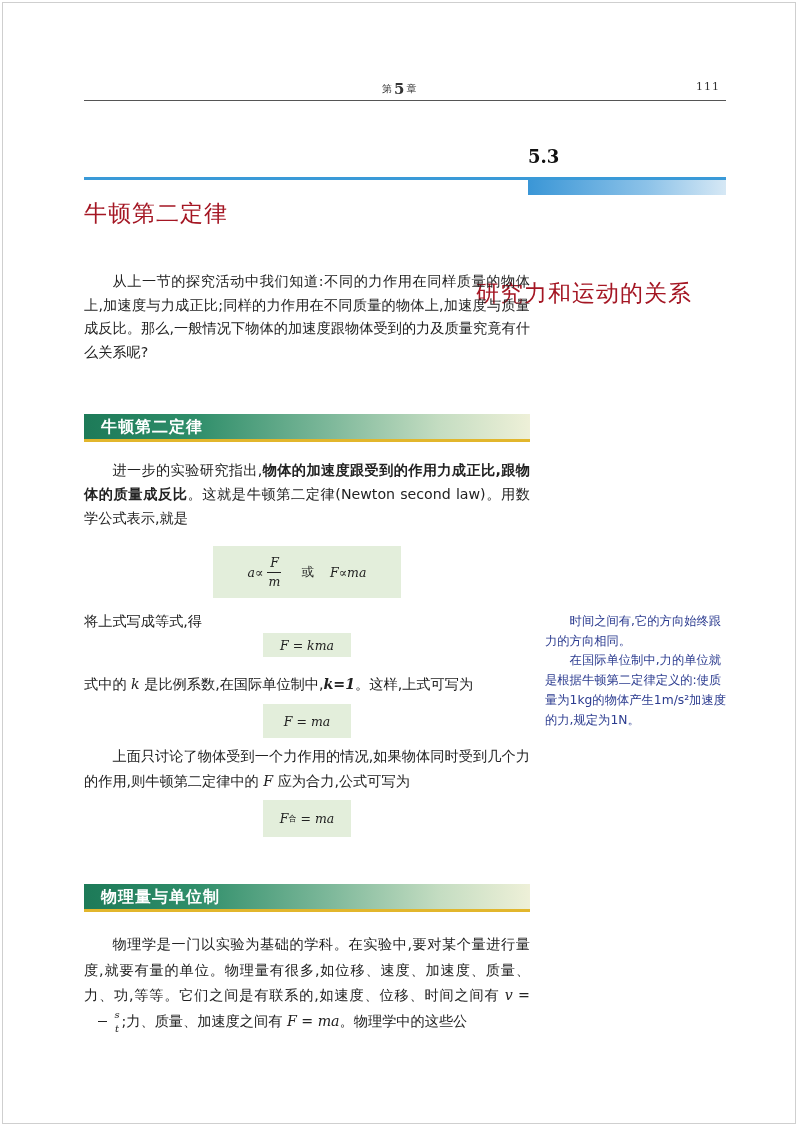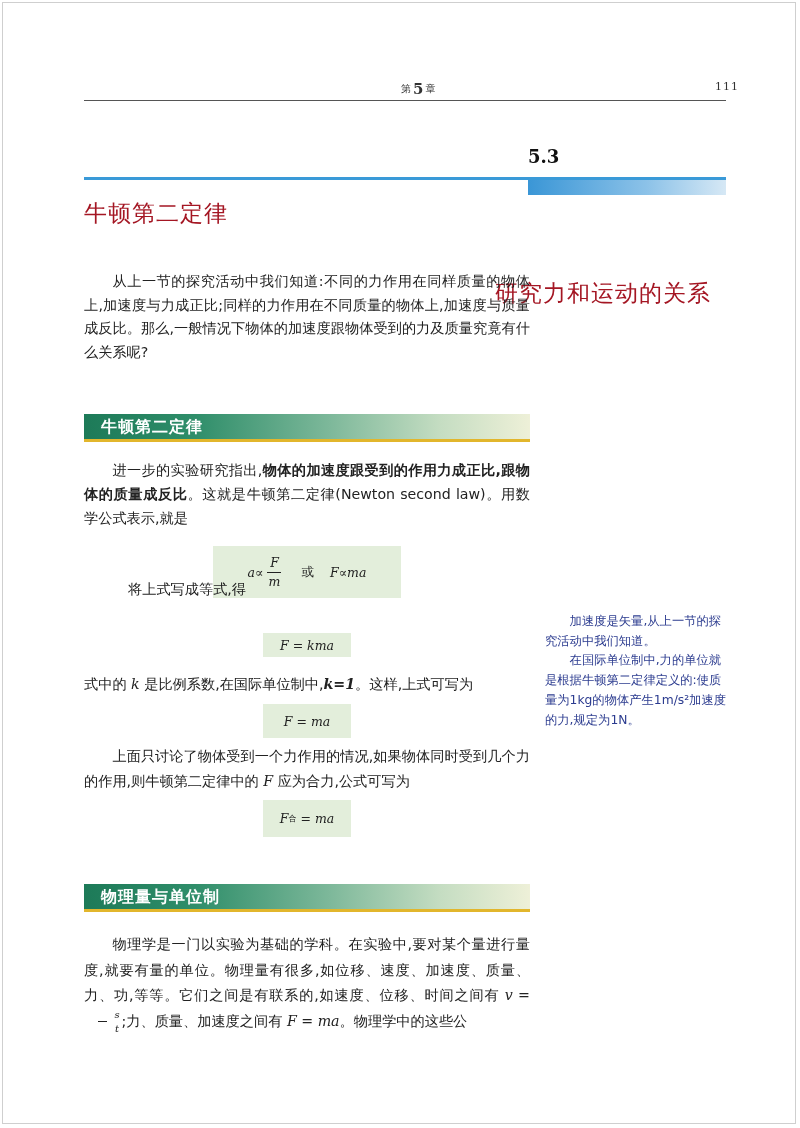--- a/index.html
+++ b/index.html
@@ -1,20 +1,20 @@
 <!DOCTYPE html>
 <html><head>
 <meta charset="utf-8">
 <style>
   html, body { margin: 0; padding: 0; background: #ffffff; }
   body { width: 800px; height: 1128px; position: relative; overflow: hidden;
          font-family: "DejaVu Sans", sans-serif; color: #222; }
   .page-frame { position: absolute; left: 2px; top: 2px; width: 794px; height: 1122px;
                 border: 1px solid #cfcfcf; box-sizing: border-box; }
-  .running-head { position: absolute; left: 99px; top: 78px; width: 642px; height: 22px; text-align: right; }
+  .running-head { position: absolute; left: 80px; top: 78px; width: 642px; height: 22px; text-align: right; }
   .running-head .chapter { position: absolute; left: 302px; top: 2px; font-size: 10px; color: #333; white-space: nowrap; }
   .running-head .chapter .num { font-family: "DejaVu Serif", serif; font-weight: bold; font-size: 15px; vertical-align: -2px; margin: 0 2px; }
   .running-head .chapter .title { margin-left: 10px; }
   .running-head .pageno { position: absolute; right: 2px; top: 2px; font-family: "DejaVu Serif", serif; font-size: 11px; color: #333; letter-spacing: 1px; }
   .head-rule { position: absolute; left: 84px; top: 100px; width: 642px; height: 1px; background: #555; }
 
   .sec-num { position: absolute; left: 528px; top: 146px; font-family: "DejaVu Serif", serif; font-weight: bold; font-size: 18px; color: #111; letter-spacing: 0px; }
   .sec-line { position: absolute; left: 84px; top: 177px; width: 642px; height: 3px; background: #3a9ad8; }
   .sec-bar { position: absolute; left: 528px; top: 180px; width: 198px; height: 15px;
              background: linear-gradient(to right, #3a96d6, #8cc2e8 60%, #d6e8f5); }
@@ -79,21 +79,21 @@
   <span>a∝</span>
   <span class="frac">
     <span>F</span>
     <span class="line"></span>
     <span>m</span>
   </span>
   <span class="han" style="margin:0 16px;">或</span>
   <span>F∝ma</span>
 </div>
 
-<div class="para" style="top:578px;margin-left:44px;">
+<div class="para" style="top:610px;">
   <p>将上式写成等式,得</p>
 </div>
 
 <div class="formula" style="left:263px; top:633px; width:88px; height:24px;">
   <span>F = kma</span>
 </div>
 
 <div class="para" style="top:673px;">
   <p><span>式中的 </span><span class="it">k</span><span> 是比例系数,在国际单位制中,</span><span class="it bold">k=1</span><span>。这样,上式可写为</span></p>
 </div>
@@ -106,21 +106,21 @@
   <p class="indent"><span>上面只讨论了物体受到一个力作用的情况,如果物体同时受到几个力的作用,则牛顿第二定律中的 </span><span class="it">F</span><span> 应为合力,公式可写为</span></p>
 </div>
 
 <div class="formula" style="left:263px; top:800px; width:88px; height:37px;">
   <span>F</span>
     <span class="sub">合</span>
     <span style="white-space:pre;"> = ma</span>
 </div>
 
 <div class="side-note">
-  <p>加速度是矢量,从上一节的探究活动中我们知道。</p>
+  <p>时间之间有,它的方向始终跟力的方向相同。</p>
   <p>在国际单位制中,力的单位就是根据牛顿第二定律定义的:使质量为1kg的物体产生1m/s²加速度的力,规定为1N。</p>
 </div>
 
 <div class="sub-head" style="top:884px;">
   <span>物理量与单位制</span>
 </div>
 
 <div class="para" style="top:932px; line-height:25.5px;">
   <p class="indent"><span>物理学是一门以实验为基础的学科。在实验中,要对某个量进行量度,就要有量的单位。物理量有很多,如位移、速度、加速度、质量、力、功,等等。它们之间是有联系的,如速度、位移、时间之间有 </span><span class="it">v = </span><span class="inline-frac">
         <span>s</span>

